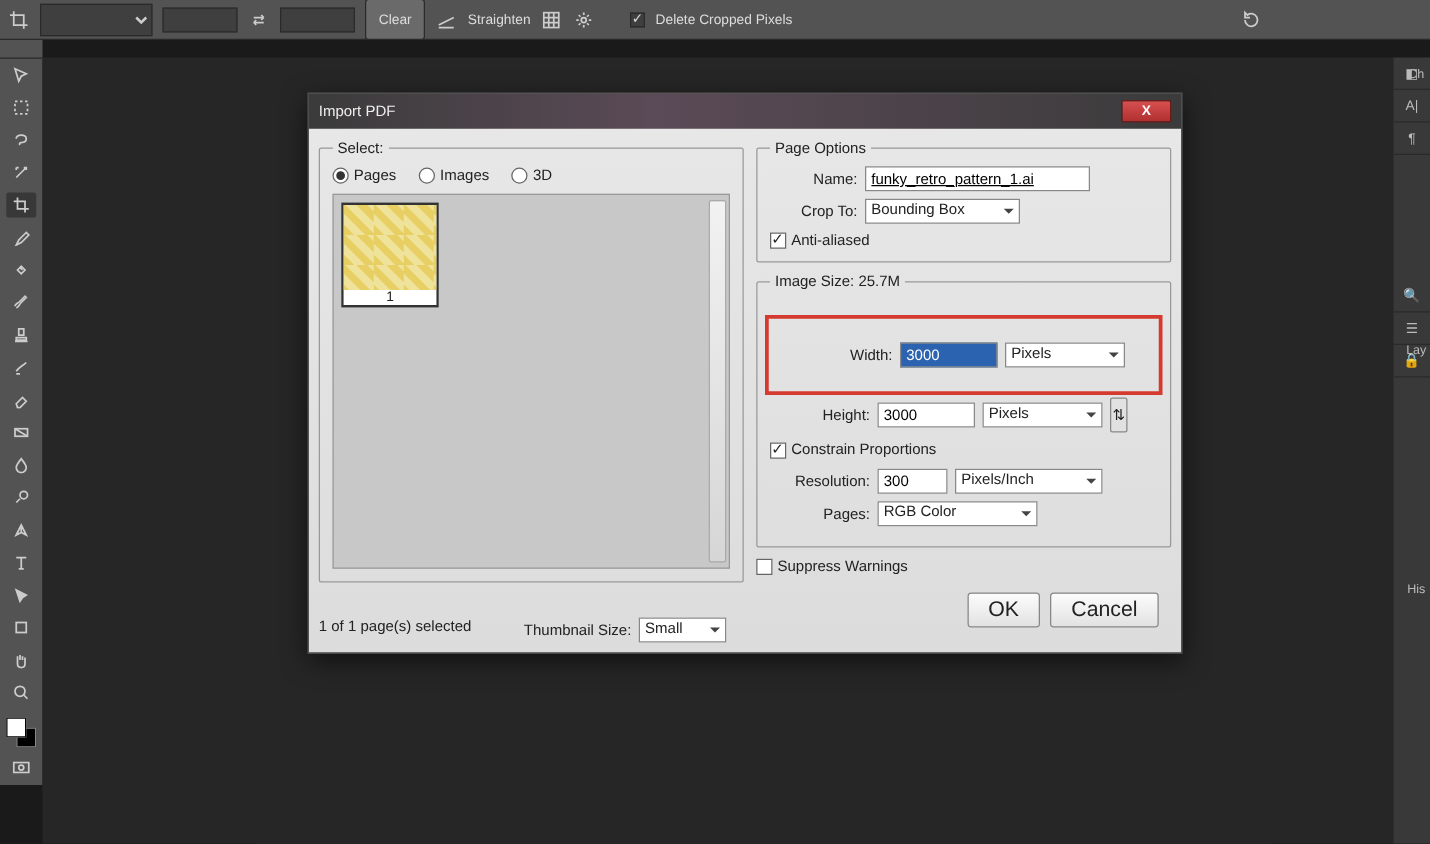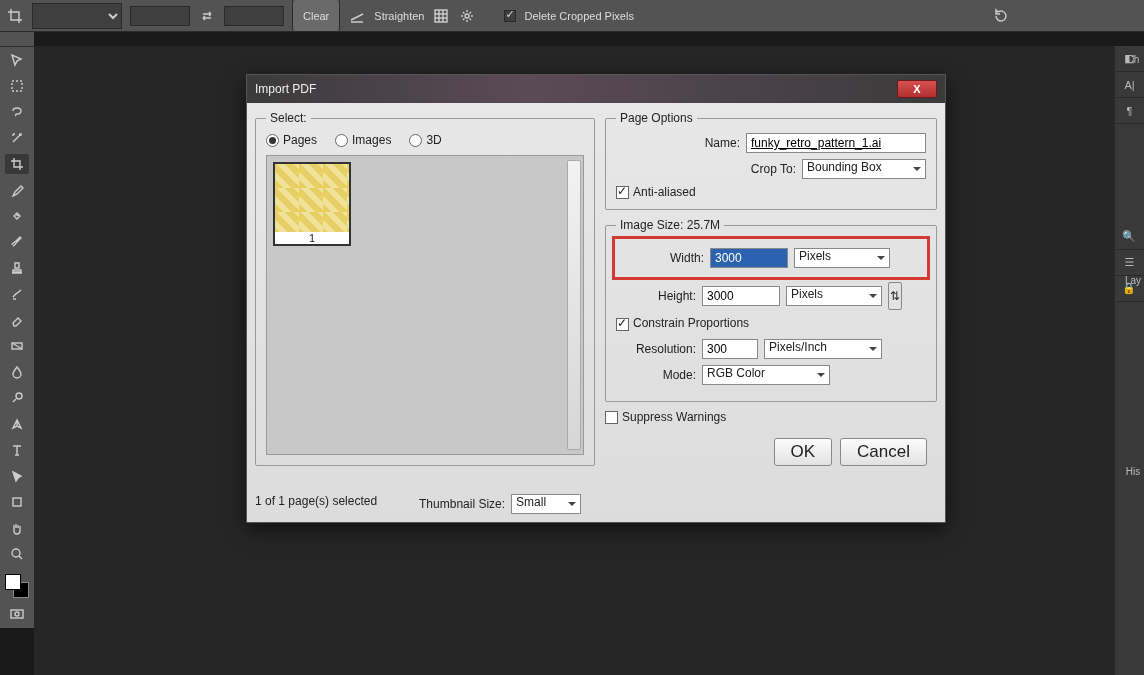--- a/index.html
+++ b/index.html
@@ -213,21 +213,21 @@
   .thumb .tnum {
     text-align:center; font-size:11px; background:#fff;
   }
   .thumb-scrollbar {
     position:absolute; right:2px; top:4px; bottom:4px; width:14px;
     background: linear-gradient(#f2f2f2,#d6d6d6);
     border:1px solid #aaa; border-radius:2px;
   }
 
   .below-thumb { margin-top:6px; display:flex; gap:8px;}
-  .row { display:flex; align-items:center; gap:6px;justify-content:flex-end; }
+  .row { display:flex; align-items:center; gap:6px; }
   .row .lab { width:120px; text-align:right; color:#222; }
   .sel, .inp {
     background:#fff; border:1px solid #888; height:20px;
     font-size:12px; padding:0 4px;
   }
   .sel { padding-right:16px; position:relative; }
   .sel::after {
     content:"";
     position:absolute; right:4px; top:7px;
     border:4px solid transparent; border-top-color:#444;
@@ -242,21 +242,22 @@
   }
 
   .image-size-row { display:flex; align-items:center; gap:6px; margin-bottom:6px;}
   .image-size-row .lab { width:80px; text-align:right; }
   .image-size-row .units { width:96px; }
   .image-size-row .val { width:78px; }
 
   .highlighted {
     outline: 3px solid #d43a2f;
     outline-offset: 1px;
-    padding: 8px;
+    padding: 18px;
+    margin-top: 16px;
   }
   .link-icon {
     width:14px; height:28px;
     border:1px solid #888; border-radius:2px;
     display:flex; align-items:center; justify-content:center;
     font-size:12px;
   }
 
   .dlg-footer {
     display:flex; justify-content:flex-end; gap:8px;
@@ -523,21 +524,21 @@
         </div>
 
         <label style="display:block; margin:4px 0 8px"><span class="check checked"></span><span>Constrain Proportions</span></label>
 
         <div class="image-size-row">
           <span class="lab">Resolution:</span>
           <input class="inp" style="width: 56px;" value="300">
           <span class="sel" style="width:118px">Pixels/Inch</span>
         </div>
         <div class="image-size-row">
-          <span class="lab">Mode:</span>
+          <span class="lab">Pages:</span>
           <span class="sel" style="width:128px">RGB Color</span>
         </div>
       </fieldset>
 
       <label><span class="check"></span><span>Suppress Warnings</span></label>
 
       <div class="dlg-footer">
         <button class="btn">OK</button>
         <button class="btn">Cancel</button>
       </div>

